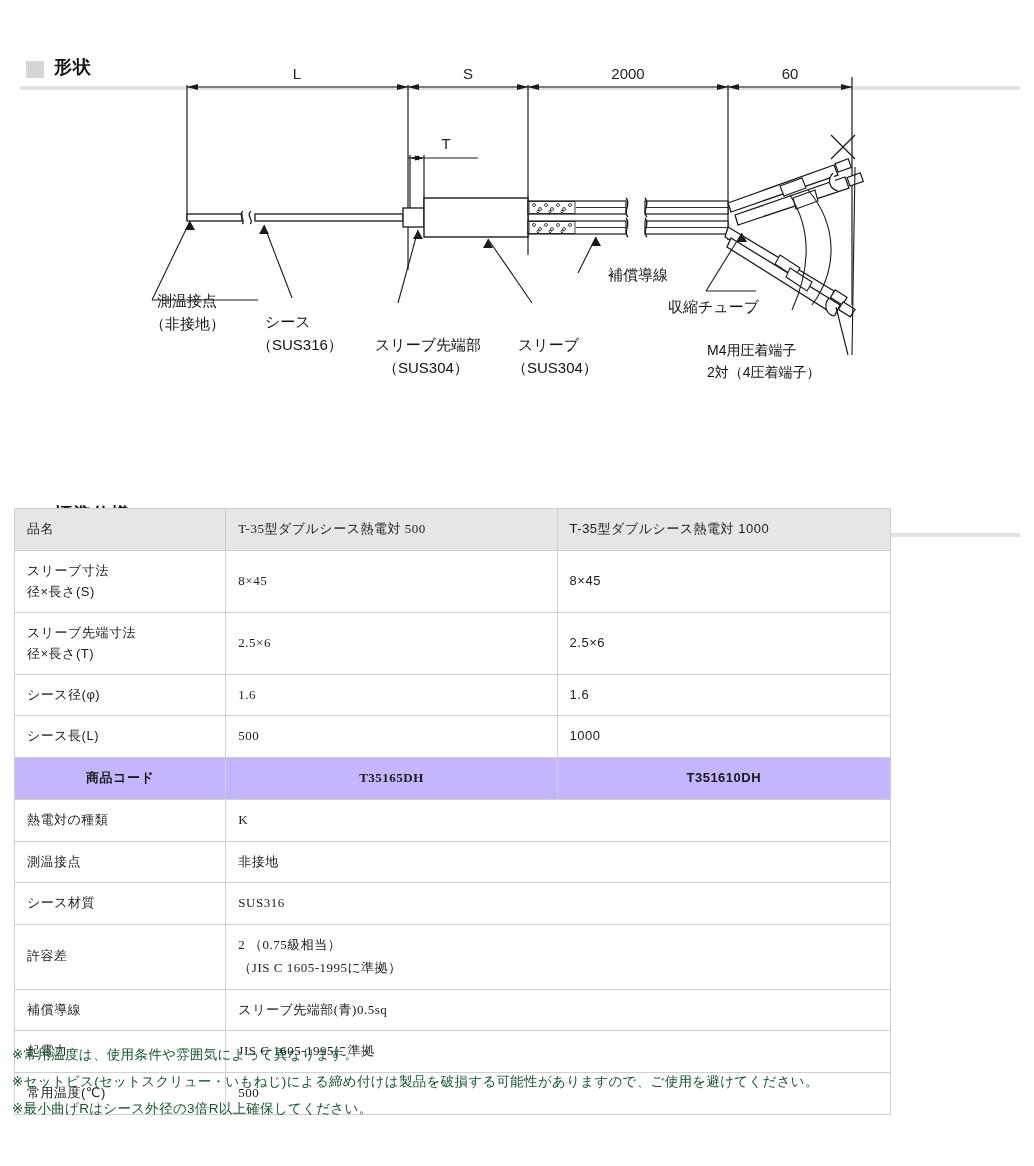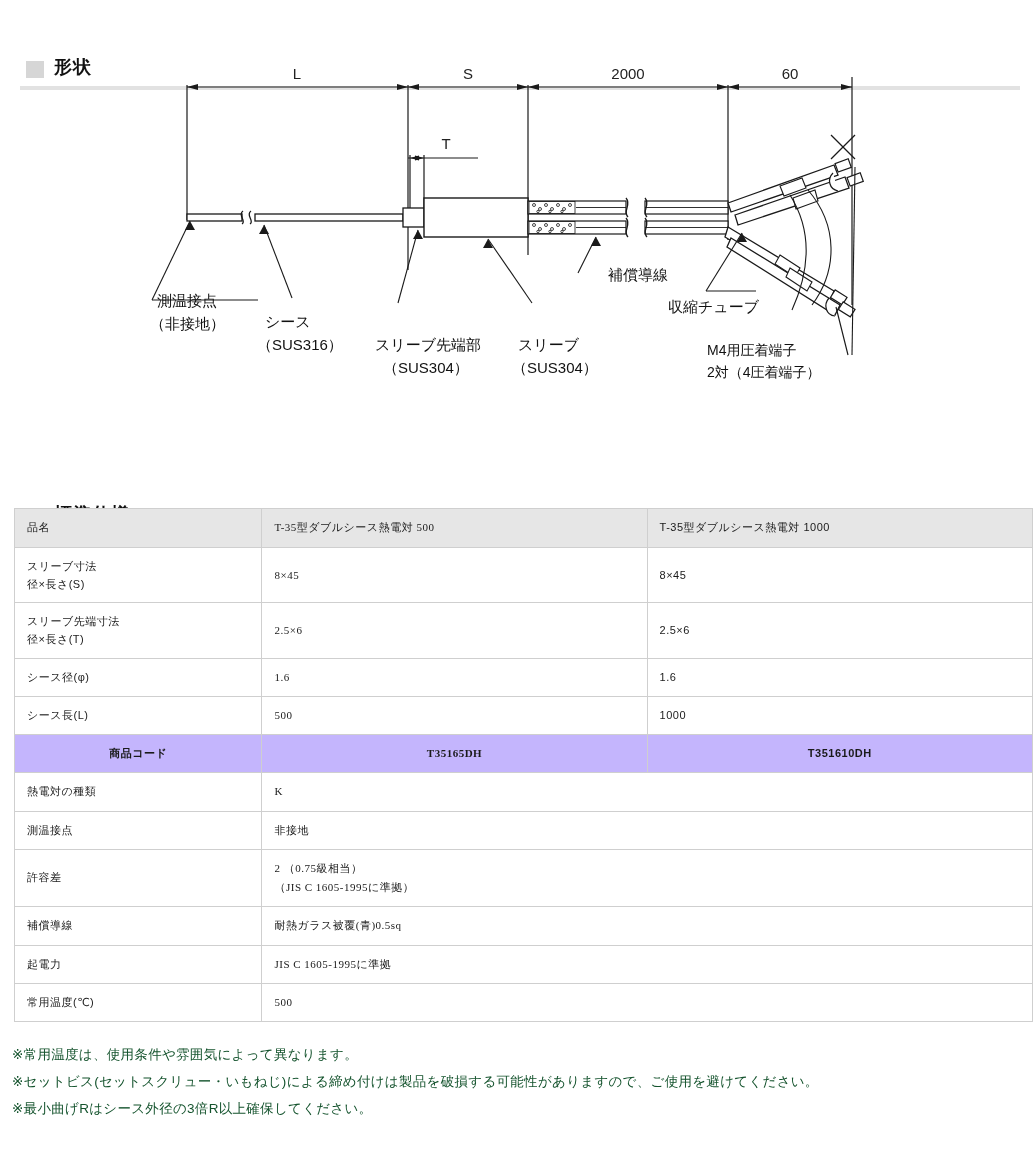--- a/index.html
+++ b/index.html
@@ -60,23 +60,23 @@
     width: 1034px;
     height: 390px;
   }
   #diagram svg { display: block; }
 
   
   #spec-table {
     position: absolute;
     left: 14px;
     top: 508px;
-    width: 1019px;
+    width: 877px;
     border-collapse: collapse;
-    font-size: 11px;
+    font-size: 13px;
   }
   #spec-table td {
     border: 1px solid #cfcfcf;
     padding: 9px 12px;
     vertical-align: middle;
     line-height: 1.75;
     color: #1a1a1a;
     letter-spacing: 0.5px;
   }
   #spec-table td.label {
@@ -352,26 +352,30 @@
       </tr>
       <tr>
         <td class="label">熱電対の種類</td>
         <td class="v1" colspan="2">K</td>
       </tr>
       <tr>
         <td class="label">測温接点</td>
         <td class="v1" colspan="2">非接地</td>
       </tr>
       <tr>
+        <td class="label">シース材質</td>
+        <td class="v1" colspan="2">SUS316</td>
+      </tr>
+      <tr>
         <td class="label">許容差</td>
         <td class="v1" colspan="2">2 （0.75級相当）<span class="val-sub">（JIS C 1605-1995に準拠）</span></td>
       </tr>
       <tr>
         <td class="label">補償導線</td>
-        <td class="v1" colspan="2">耐熱ガラス被覆(青)0.5sq</td>
+        <td class="v1" colspan="2">スリーブ先端部(青)0.5sq</td>
       </tr>
       <tr>
         <td class="label">起電力</td>
         <td class="v1" colspan="2">JIS C 1605-1995に準拠</td>
       </tr>
       <tr>
         <td class="label">常用温度(℃)</td>
         <td class="v1" colspan="2">500</td>
       </tr>
     </tbody>

